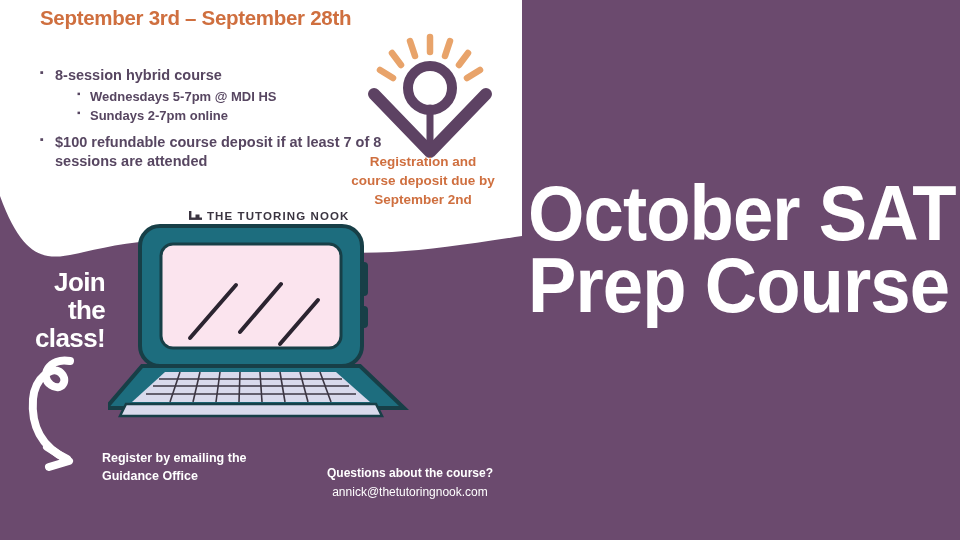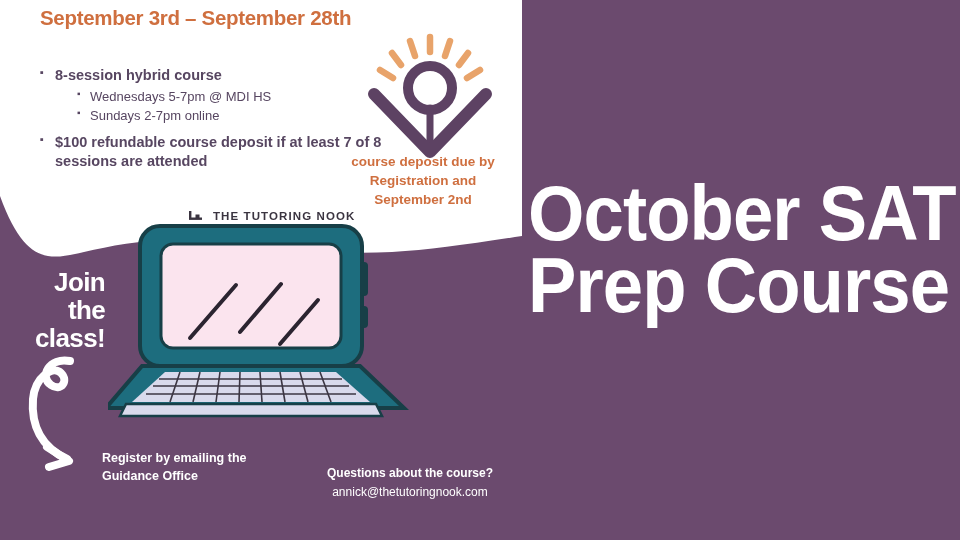--- a/index.html
+++ b/index.html
@@ -68,21 +68,21 @@
   }
 
   ul.sub-bullets {
     list-style: none;
     margin: 3px 0 7px 22px;
   }
   li.bullet-l2 {
     position: relative;
     padding-left: 13px;
     font-size: 13px;
-    font-weight: normal;
+    font-weight: bold;
     color: #574661;
     line-height: 1.45;
   }
   li.bullet-l2::before {
     content: "\25AA";
     position: absolute;
     left: 0; top: -1px;
     font-size: 10px;
     color: #574661;
   }
@@ -113,21 +113,21 @@
   }
 
   
   .brand {
     position: absolute;
     left: 189px;
     top: 209px;
     z-index: 6;
     display: flex;
     align-items: center;
-    gap: 11px;
+    gap: 5px;
   }
   .brand-mark { width: 13px; height: 13px; display: block; }
   .brand-text {
     font-size: 11.5px;
     font-weight: bold;
     color: #3a3440;
     letter-spacing: 1.1px;
     white-space: nowrap;
   }
 
@@ -250,22 +250,22 @@
         <line x1="106" y1="21" x2="97" y2="33"></line>
         <line x1="118" y1="38" x2="105" y2="46"></line>
       </g>
       <circle cx="68" cy="56" r="22" fill="none" stroke="#5d4263" stroke-width="10"></circle>
       <line x1="68" y1="76" x2="68" y2="118" stroke="#5d4263" stroke-width="7" stroke-linecap="round"></line>
       <path d="M12,62 L68,120 L124,62" fill="none" stroke="#5d4263" stroke-width="12" stroke-linecap="round" stroke-linejoin="round"></path>
     </svg>
   </div>
 
   <div class="reg-note">
+    <div>Registration and</div>
     <div>course deposit due by</div>
-    <div>Registration and</div>
     <div>September 2nd</div>
   </div>
 
   <div class="brand">
     <svg class="brand-mark" viewBox="0 0 13 13" aria-hidden="true">
       <rect x="0" y="8.5" width="13" height="2.4" fill="#3a3440"></rect>
       <rect x="0" y="2" width="2.4" height="7" fill="#3a3440"></rect>
       <rect x="6.5" y="5.5" width="4" height="3.5" fill="#3a3440"></rect>
     </svg>
     <span class="brand-text">THE TUTORING NOOK</span>

